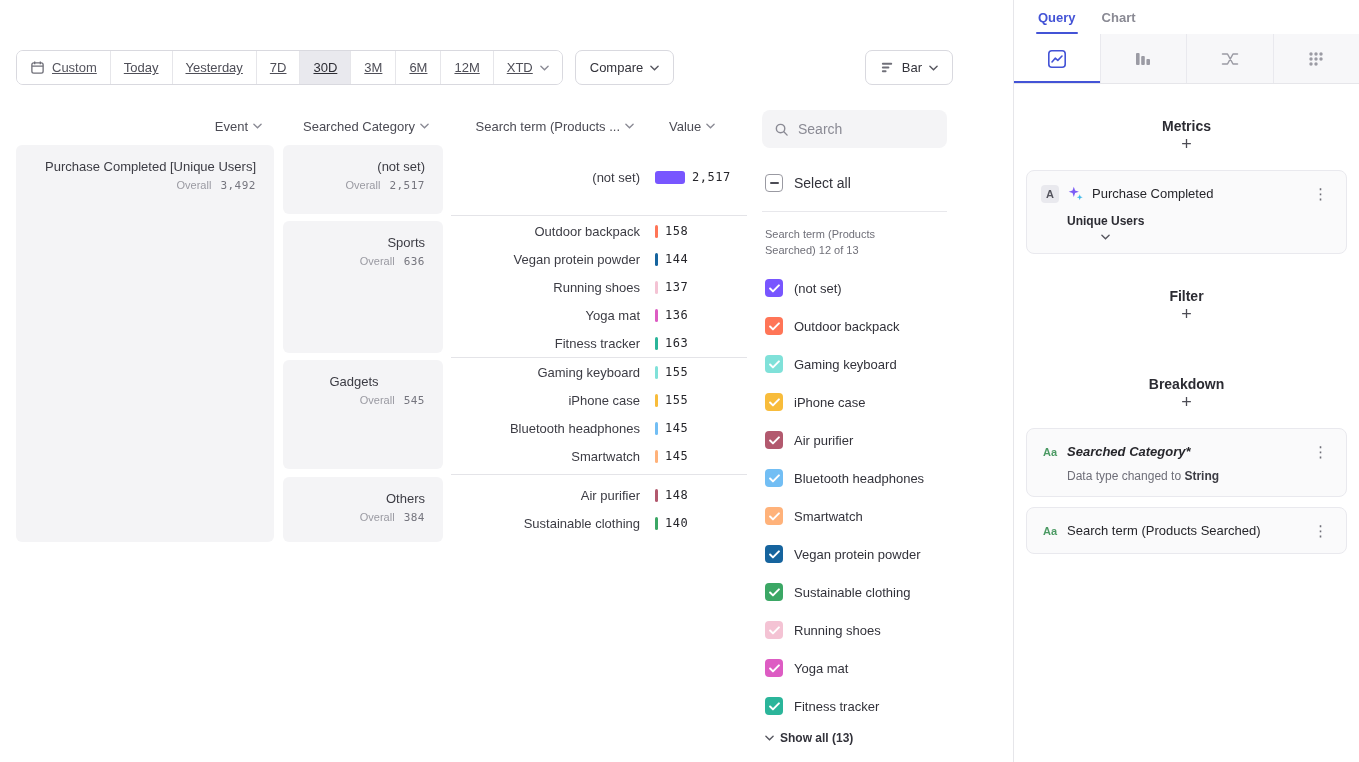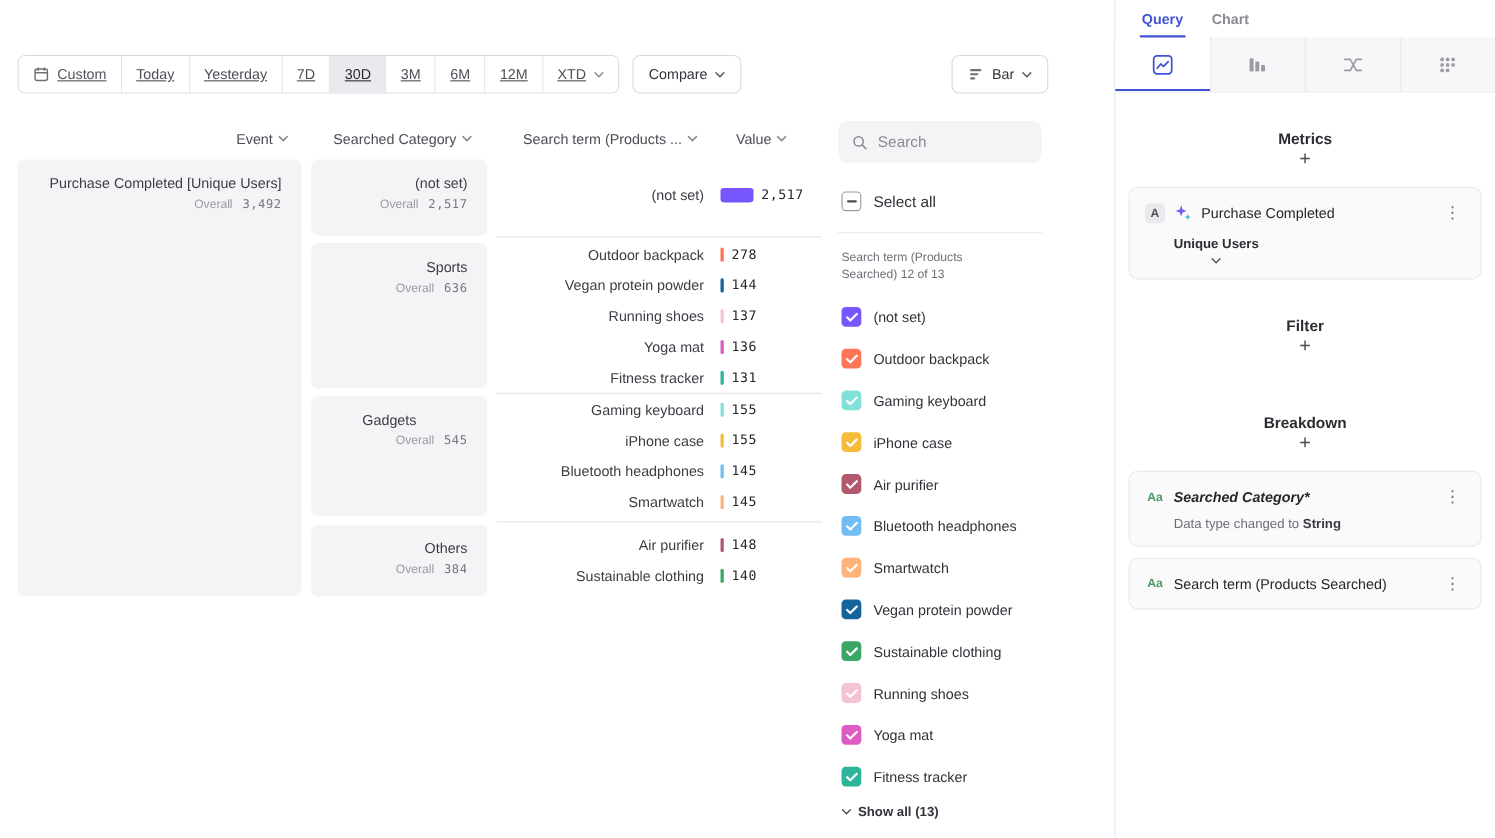--- a/index.html
+++ b/index.html
@@ -229,21 +229,21 @@
         </div>
       </div>
     </div>
     <div class="sep sep1"></div>
 
     <div class="rows rows-g2">
       <div class="trow">
         <div class="tterm">Outdoor backpack</div>
         <div class="tval">
             <span class="vbar" style="background: rgb(255, 117, 87); width: 3px;"></span>
-            <span class="vnum">278</span>
+            <span class="vnum">158</span>
           </div>
       </div>
       <div class="trow">
         <div class="tterm">Vegan protein powder</div>
         <div class="tval">
             <span class="vbar" style="background: rgb(22, 100, 158); width: 3px;"></span>
             <span class="vnum">144</span>
           </div>
       </div>
       <div class="trow">
@@ -257,21 +257,21 @@
         <div class="tterm">Yoga mat</div>
         <div class="tval">
             <span class="vbar" style="background: rgb(221, 92, 195); width: 3px;"></span>
             <span class="vnum">136</span>
           </div>
       </div>
       <div class="trow">
         <div class="tterm">Fitness tracker</div>
         <div class="tval">
             <span class="vbar" style="background: rgb(43, 181, 154); width: 3px;"></span>
-            <span class="vnum">131</span>
+            <span class="vnum">163</span>
           </div>
       </div>
     </div>
     <div class="sep sep2"></div>
 
     <div class="rows rows-g3">
       <div class="trow">
         <div class="tterm">Gaming keyboard</div>
         <div class="tval">
             <span class="vbar" style="background: rgb(128, 225, 217); width: 3px;"></span>

